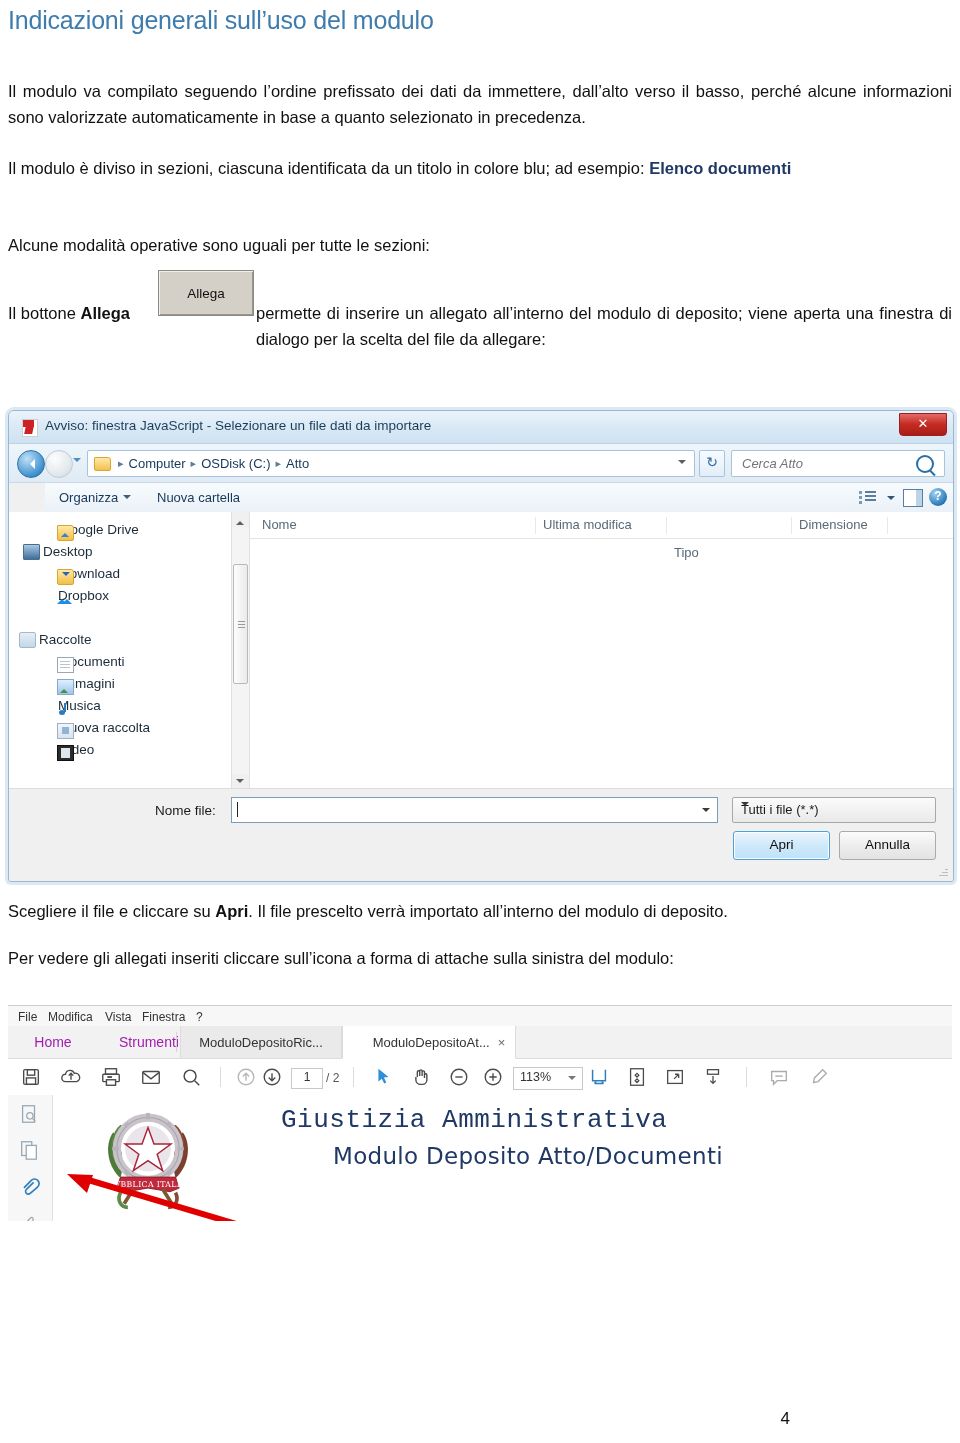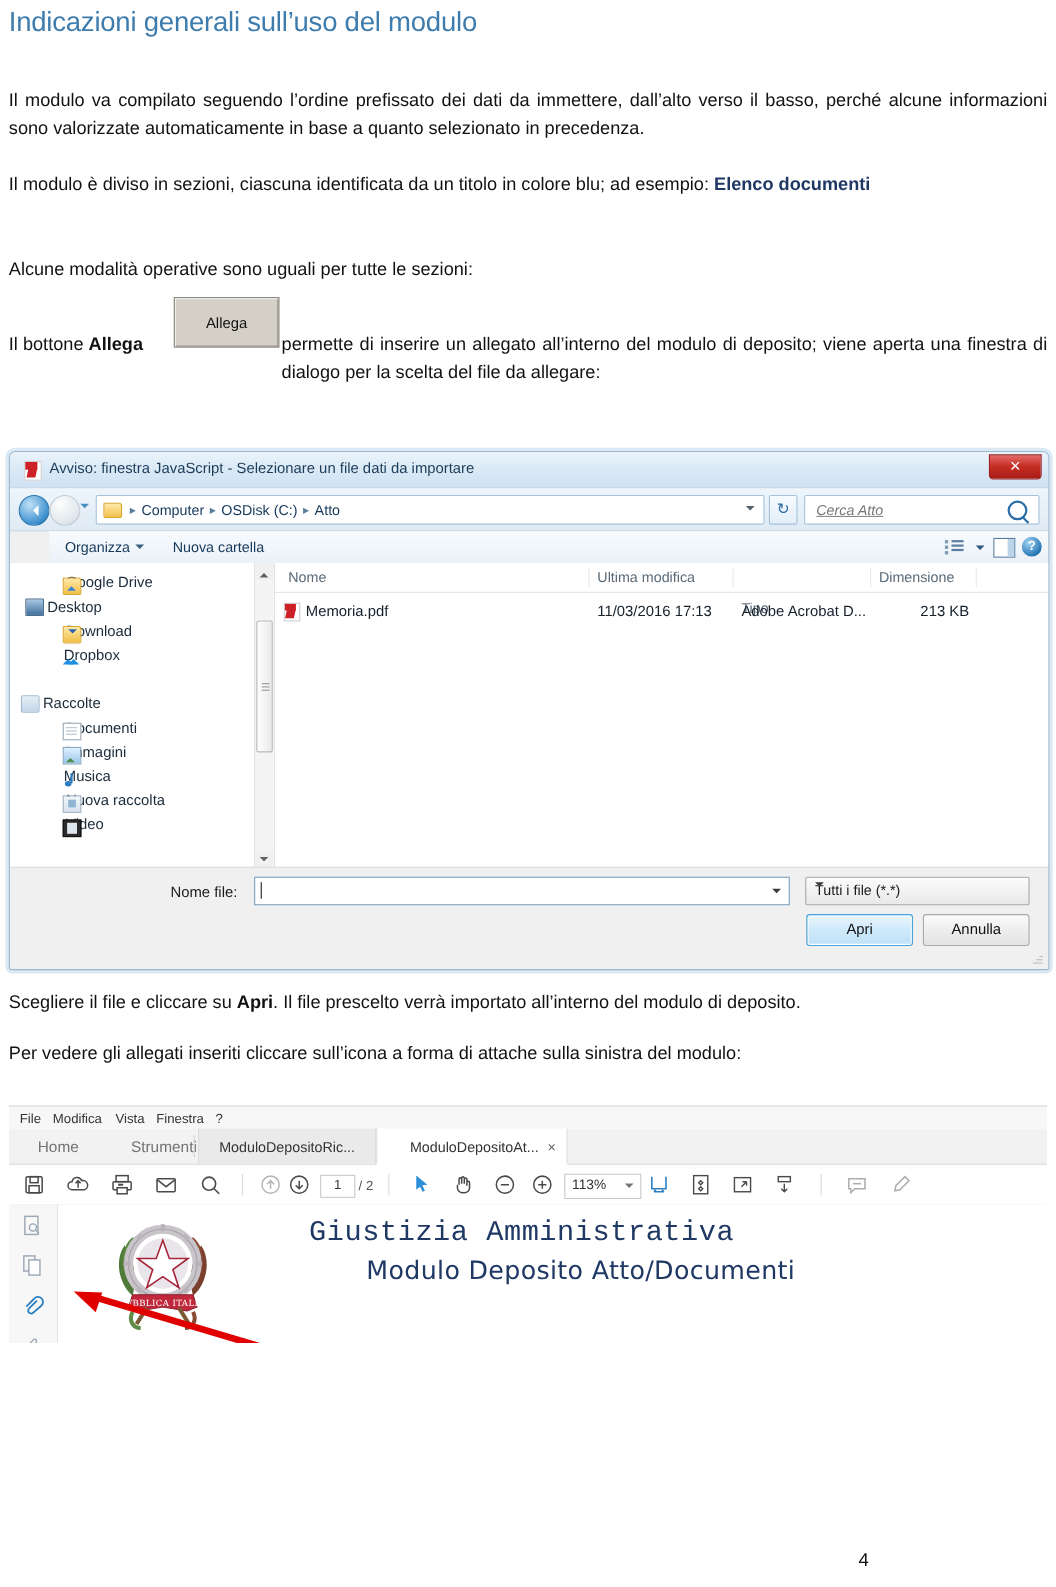--- a/index.html
+++ b/index.html
@@ -115,21 +115,20 @@
   }
   .searchbox{
     position:absolute; right:8px; top:6px; width:212px;height:25px;
     background:#fff;border:1px solid #a6c3db;border-radius:2px;
     display:flex;align-items:center;
   }
   .searchbox input{
     border:0;outline:0;width:100%;margin-left:8px;font-size:13px;
     font-style:italic;color:#8a8a8a;font-family:"Liberation Sans",sans-serif;
     background:transparent;
-    text-decoration:underline;
   }
   .search-glass{
     width:14px;height:14px;border:2px solid #2a6ea8;border-radius:50%;
     margin-right:10px;flex:0 0 auto;position:relative;
   }
   .search-glass:after{
     content:"";position:absolute;right:-4px;bottom:-3px;width:7px;height:2px;
     background:#2a6ea8;transform:rotate(45deg);
   }
 
@@ -266,21 +265,21 @@
     background:#fff;border-top:1px solid #cfcfcf;overflow:hidden;
   }
   .acro-menu{
     height:20px;font-size:12px;color:#333;position:relative;background:#f7f7f7;
   }
   .acro-menu span{position:absolute;top:4px;}
   .acro-tabs{
     position:relative;height:32px;background:#f2f2f2;border-bottom:1px solid #dcdcdc;
   }
   .atab{
-    position:absolute;top:0;height:32px;font-size:14px;color:#737373;
+    position:absolute;top:0;height:32px;font-size:14px;color:#a21caf;
     display:flex;align-items:center;justify-content:center;
   }
   .atab.home{left:6px;width:78px;}
   .atab.tools{left:86px;width:110px;}
   .tab-sep{position:absolute;top:6px;bottom:6px;width:1px;background:#d5d5d5;}
   .atab.doc{
     background:#eaeaea;border-left:1px solid #dcdcdc;border-right:1px solid #dcdcdc;
     font-size:13px;color:#333;
   }
   .atab.doc.active{background:#fff;border-bottom:1px solid #fff;}
@@ -454,27 +453,20 @@
       <div class="list-pane">
         <div class="col-head">
           <span style="left:12px;">Nome</span>
           <span style="left:293px;">Ultima modifica</span>
           <span style="left:424px;margin-top:28px;">Tipo</span>
           <span style="left:549px;">Dimensione</span>
           <span class="col-div" style="left:285px;"></span>
           <span class="col-div" style="left:416px;"></span>
           <span class="col-div" style="left:541px;"></span>
           <span class="col-div" style="left:637px;"></span>
-        </div>
-        <div class="file-row" style="margin-top:4px;">
-          <span class="file-pdf-ico"></span>
-          <span style="left:28px;">Memoria.pdf</span>
-          <span style="left:293px;">11/03/2016 17:13</span>
-          <span style="left:424px;">Adobe Acrobat D...</span>
-          <span style="left:549px;width:82px;text-align:right;">213 KB</span>
         </div>
       </div>
     </div>
 
     <div class="dlg-footer">
       <div class="fname-label">Nome file:</div>
       <div class="fname-field">
         <span class="fname-caret"></span>
         <span class="fname-arrow"></span>
       </div>

